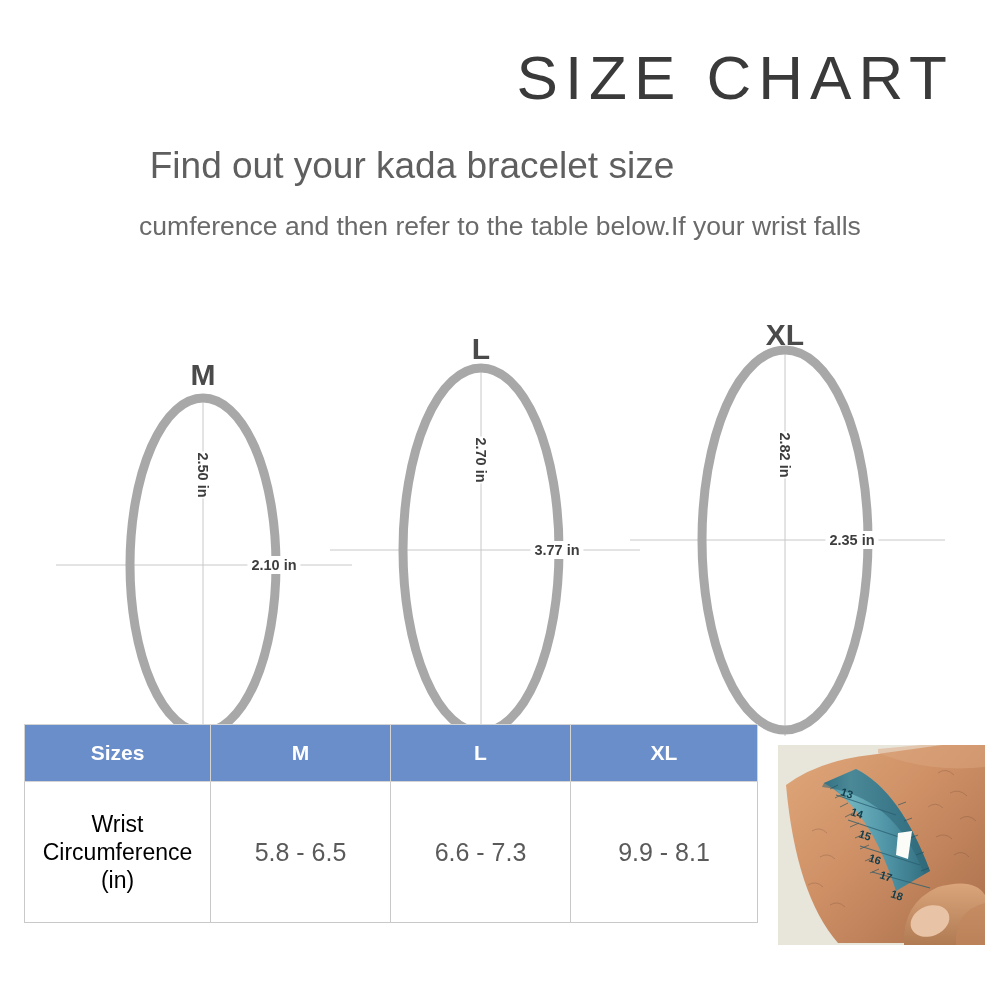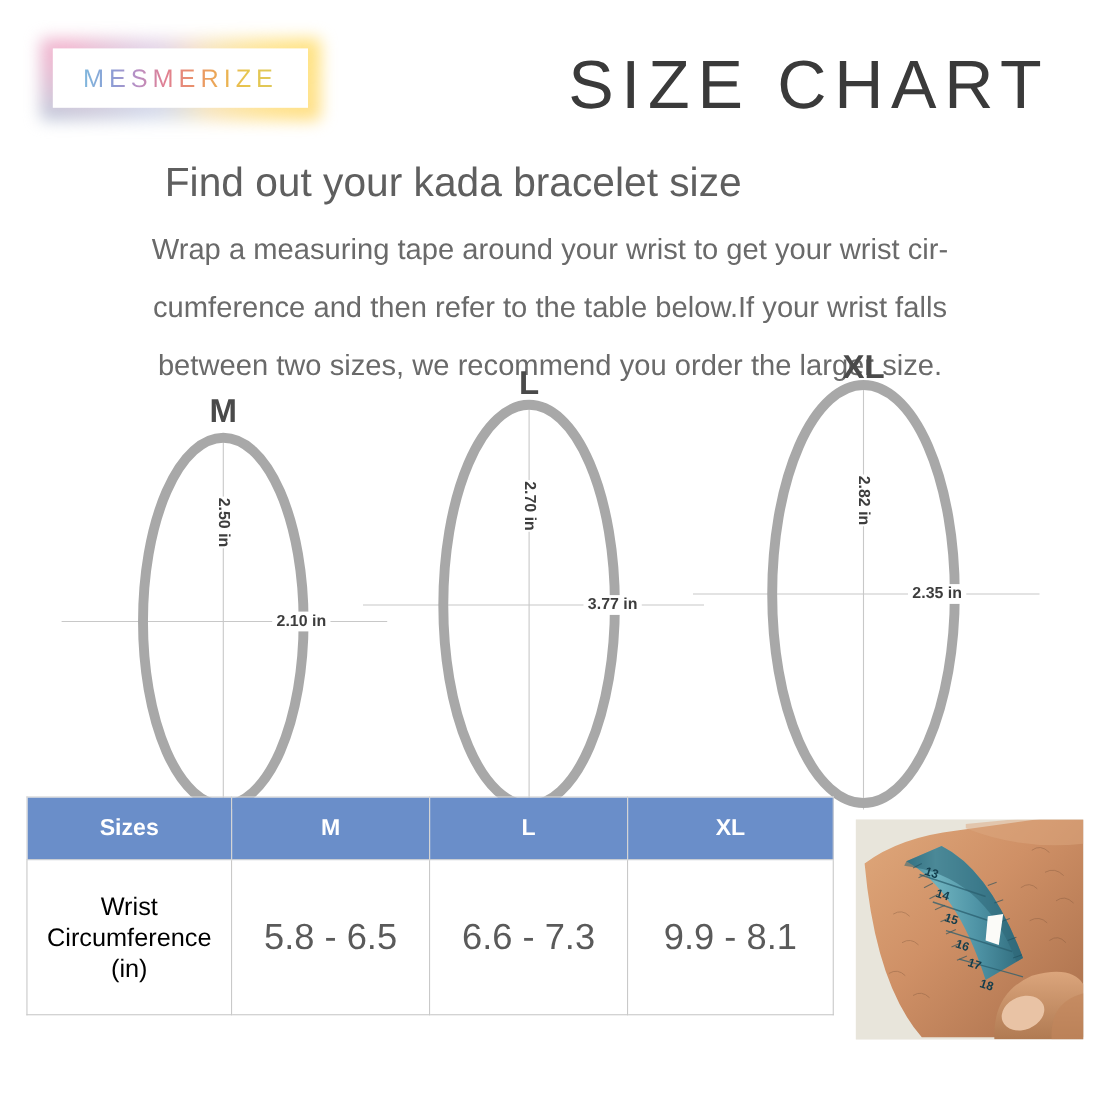--- a/index.html
+++ b/index.html
@@ -160,21 +160,21 @@
   #size-table th {
     height: 54px;
     color: #ffffff;
     font-size: 21px;
     font-weight: 700;
     text-align: center;
     border: 1px solid #d4d4d4;
   }
   #size-table td {
     height: 138px;
-    font-size: 33px;
+    font-size: 25px;
     color: #5a5a5a;
     text-align: center;
     vertical-align: middle;
     border: 1px solid #c9c9c9;
     background: #ffffff;
     line-height: 1.22;
   }
   #size-table td.label-cell {
     font-size: 23px;
     color: #000000;
@@ -190,35 +190,27 @@
     overflow: hidden;
     background: #e9e6dc;
   }
   #photo svg { display: block; }
 </style>
 </head>
 <body>
 
 <div id="page">
 
-  <div id="logo-block">
-    <div id="logo-glow"></div>
-    <div id="logo-card">
-      <span id="logo-text">MESMERIZE</span>
-    </div>
-  </div>
 
   <div id="size-chart-title">SIZE CHART</div>
 
   <div id="heading">Find out your kada bracelet size</div>
 
   <div id="body-copy">
-    <span class="ln">Wrap a measuring tape around your wrist to get your wrist cir-</span>
     <span class="ln">cumference and then refer to the table below.If your wrist falls</span>
-    <span class="ln">between two sizes, we recommend you order the larger size.</span>
   </div>
 
   <div id="ovals">
 
     <svg width="1000" height="400" viewBox="0 0 1000 400">
 
       <g>
         <line x1="56" y1="225" x2="352" y2="225" stroke="#c8c8c8" stroke-width="1"></line>
         <line x1="203" y1="56" x2="203" y2="398" stroke="#c8c8c8" stroke-width="1"></line>
         <ellipse cx="203" cy="225" rx="73" ry="167" fill="none" stroke="#a8a8a8" stroke-width="9"></ellipse>

